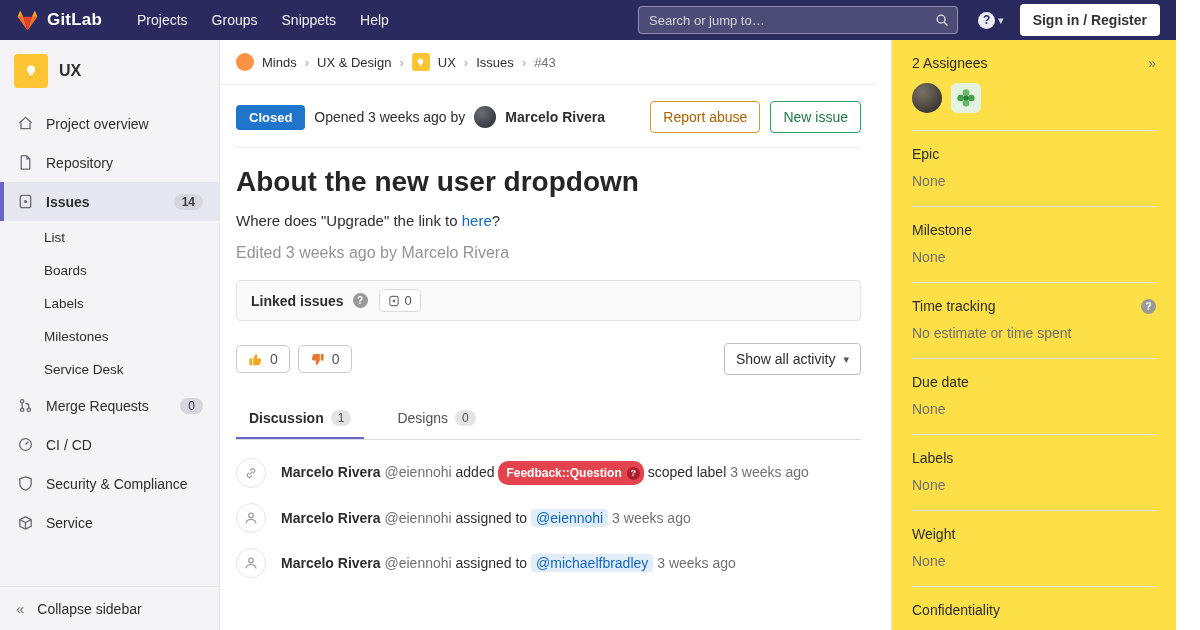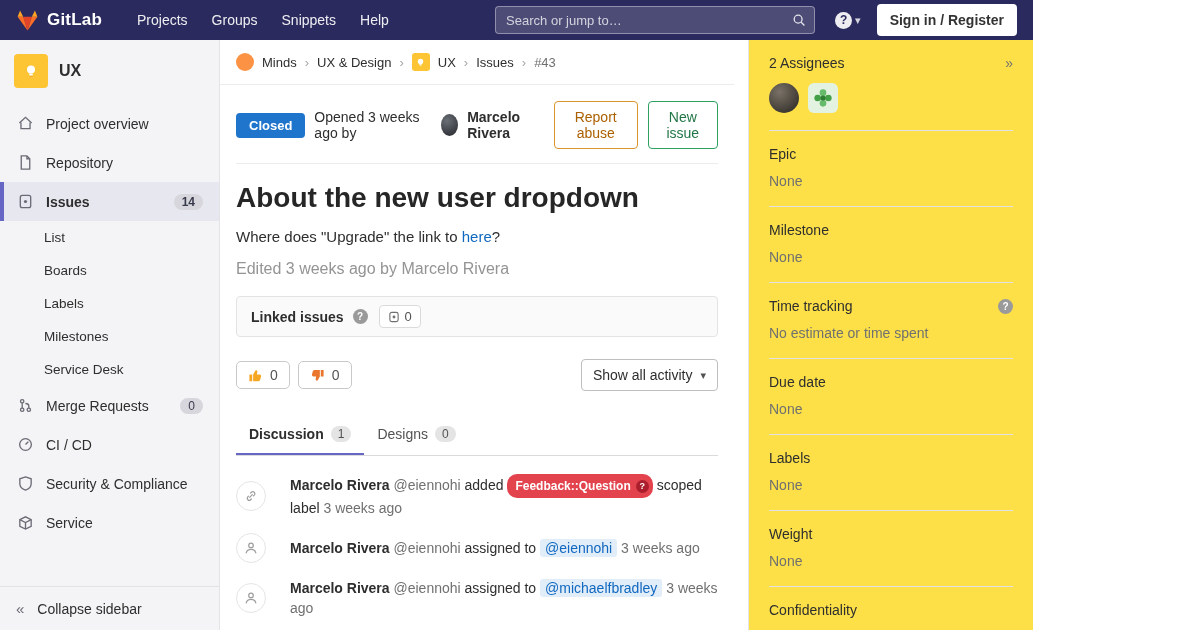--- a/index.html
+++ b/index.html
@@ -1,21 +1,21 @@
 <!DOCTYPE html>
 <html><head>
 <meta charset="utf-8">
 <style>
   * { margin:0; padding:0; box-sizing:border-box; }
   html,body { width:1200px; height:630px; overflow:hidden; }
   body { font-family:"Liberation Sans","DejaVu Sans",sans-serif; font-size:14px; color:#2e2e2e; background:#fff; }
   a { text-decoration:none; color:inherit; cursor:pointer; }
   button { font-family:inherit; cursor:pointer; }
 
-  .app { width:1033px; height:630px; display:flex; flex-direction:column; overflow:hidden; }
+  .app { width:1176px; height:630px; display:flex; flex-direction:column; overflow:hidden; }
 
   
   .navbar { height:40px; min-height:40px; background:#2a2a5e; display:flex; align-items:center; padding:0 16px; gap:6px; }
   .brand { display:flex; align-items:center; gap:8px; margin-right:18px; cursor:pointer; }
   .brand-name { color:#fff; font-size:17px; font-weight:700; letter-spacing:.2px; }
   .nav-menu { display:flex; gap:2px; }
   .nav-menu a { color:rgba(255,255,255,.92); font-size:14px; padding:7px 11px; border-radius:4px; }
   .nav-search { margin-left:auto; width:320px; position:relative; }
   .nav-search input { width:100%; height:28px; background:rgba(255,255,255,.16); border:1px solid rgba(255,255,255,.38); border-radius:4px; color:#fff; padding:0 30px 0 10px; font-size:13px; outline:none; }
   .nav-search input::placeholder { color:rgba(255,255,255,.75); }
@@ -71,27 +71,27 @@
   .linked-issues { margin-top:18px; border:1px solid #e3e3e3; border-radius:4px; background:#fafafa; padding:8px 14px; display:flex; align-items:center; gap:9px; }
   .li-title { font-weight:700; font-size:14px; color:#2e2e2e; }
   .help-circle { width:15px; height:15px; border-radius:50%; background:#9a9a9a; color:#fff; font-size:10px; font-weight:700; display:inline-flex; align-items:center; justify-content:center; cursor:pointer; }
   .li-badge { display:inline-flex; align-items:center; gap:5px; border:1px solid #dbdbdb; background:#fff; border-radius:4px; padding:3px 8px; font-size:13px; color:#525252; margin-left:2px; }
 
   .awards-row { margin-top:22px; display:flex; align-items:center; gap:8px; }
   .award-btn { display:inline-flex; align-items:center; gap:7px; border:1px solid #c9c9c9; background:#fff; border-radius:5px; padding:5px 11px; font-size:14px; color:#545454; }
   .activity-filter { margin-left:auto; display:inline-flex; align-items:center; gap:8px; border:1px solid #bfbfbf; background:#fff; border-radius:4px; padding:7px 11px; font-size:14px; color:#2e2e2e; }
   .activity-filter .chev { font-size:11px; color:#525252; }
 
-  .tabs { display:flex; gap:0; border-bottom:1px solid #dbdbdb; margin-top:24px; }
+  .tabs { display:flex; gap:20px; border-bottom:1px solid #dbdbdb; margin-top:24px; }
   .tab { display:flex; align-items:center; gap:7px; padding:11px 13px; font-size:14px; color:#525252; border-bottom:2px solid transparent; cursor:pointer; }
   .tab.active { color:#2e2e2e; font-weight:700; border-bottom-color:#6666c4; }
   .tab-badge { background:#e4e4e4; border-radius:10px; padding:1px 7px; font-size:12px; color:#525252; font-weight:400; }
 
   .notes { margin-top:18px; }
-  .note { display:flex; align-items:center; gap:24px; margin-bottom:15px; }
+  .note { display:flex; align-items:center; gap:15px; margin-bottom:15px; }
   .note-icon { width:30px; min-width:30px; height:30px; border-radius:50%; border:1px solid #e5e5e5; background:#fff; display:flex; align-items:center; justify-content:center; }
   .note-text { font-size:14px; color:#2e2e2e; line-height:20px; }
   .note-text .username { color:#707070; }
   .note-text .time { color:#707070; }
   .mention { background:#e2edfa; color:#1068bf; padding:1px 5px; border-radius:3px; }
   .scoped-label { display:inline-flex; align-items:center; gap:5px; background:#e2434d; color:#fff; font-size:12px; font-weight:700; padding:2px 4px 2px 8px; border-radius:10px; vertical-align:middle; cursor:pointer; }
   .scoped-q { width:13px; height:13px; border-radius:50%; background:#ab1f2d; color:#fff; font-size:9px; font-weight:700; display:inline-flex; align-items:center; justify-content:center; }
 
   
   .right-sidebar { width:285px; min-width:285px; background:#fde047; border-left:1px solid #e3e3e8; padding:0 20px; overflow:hidden;margin-left:14px; }

